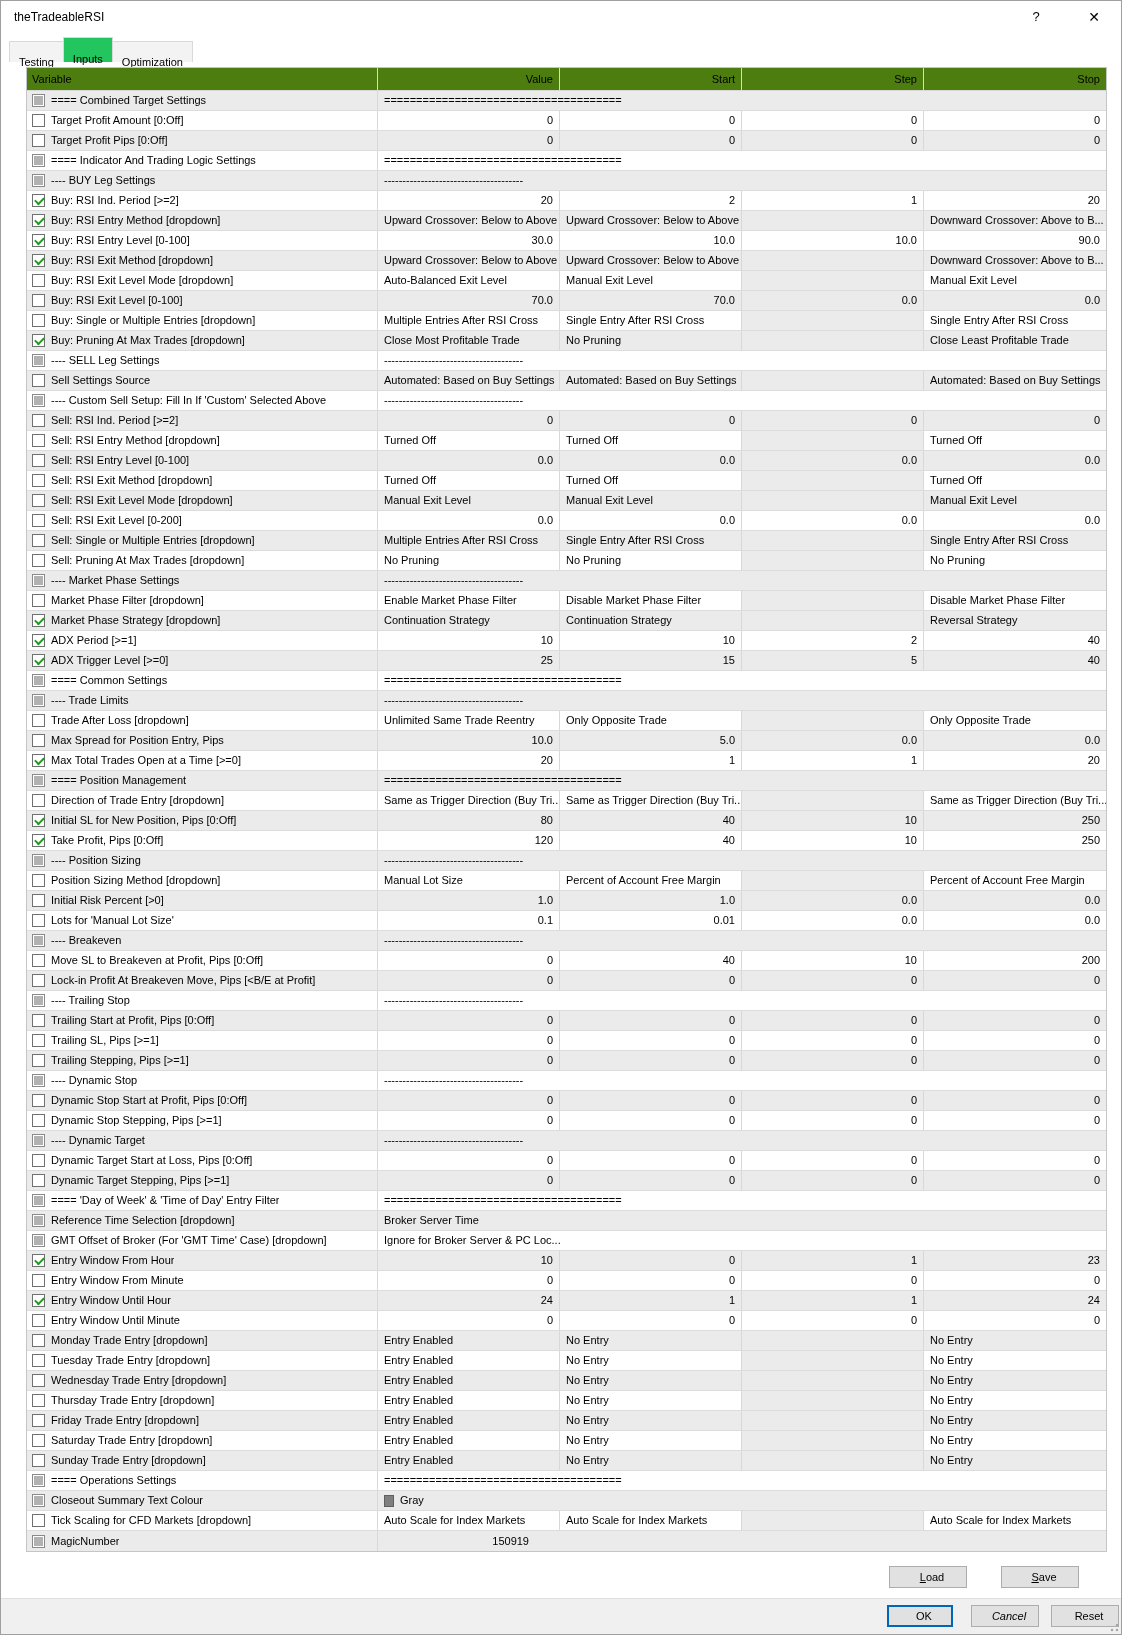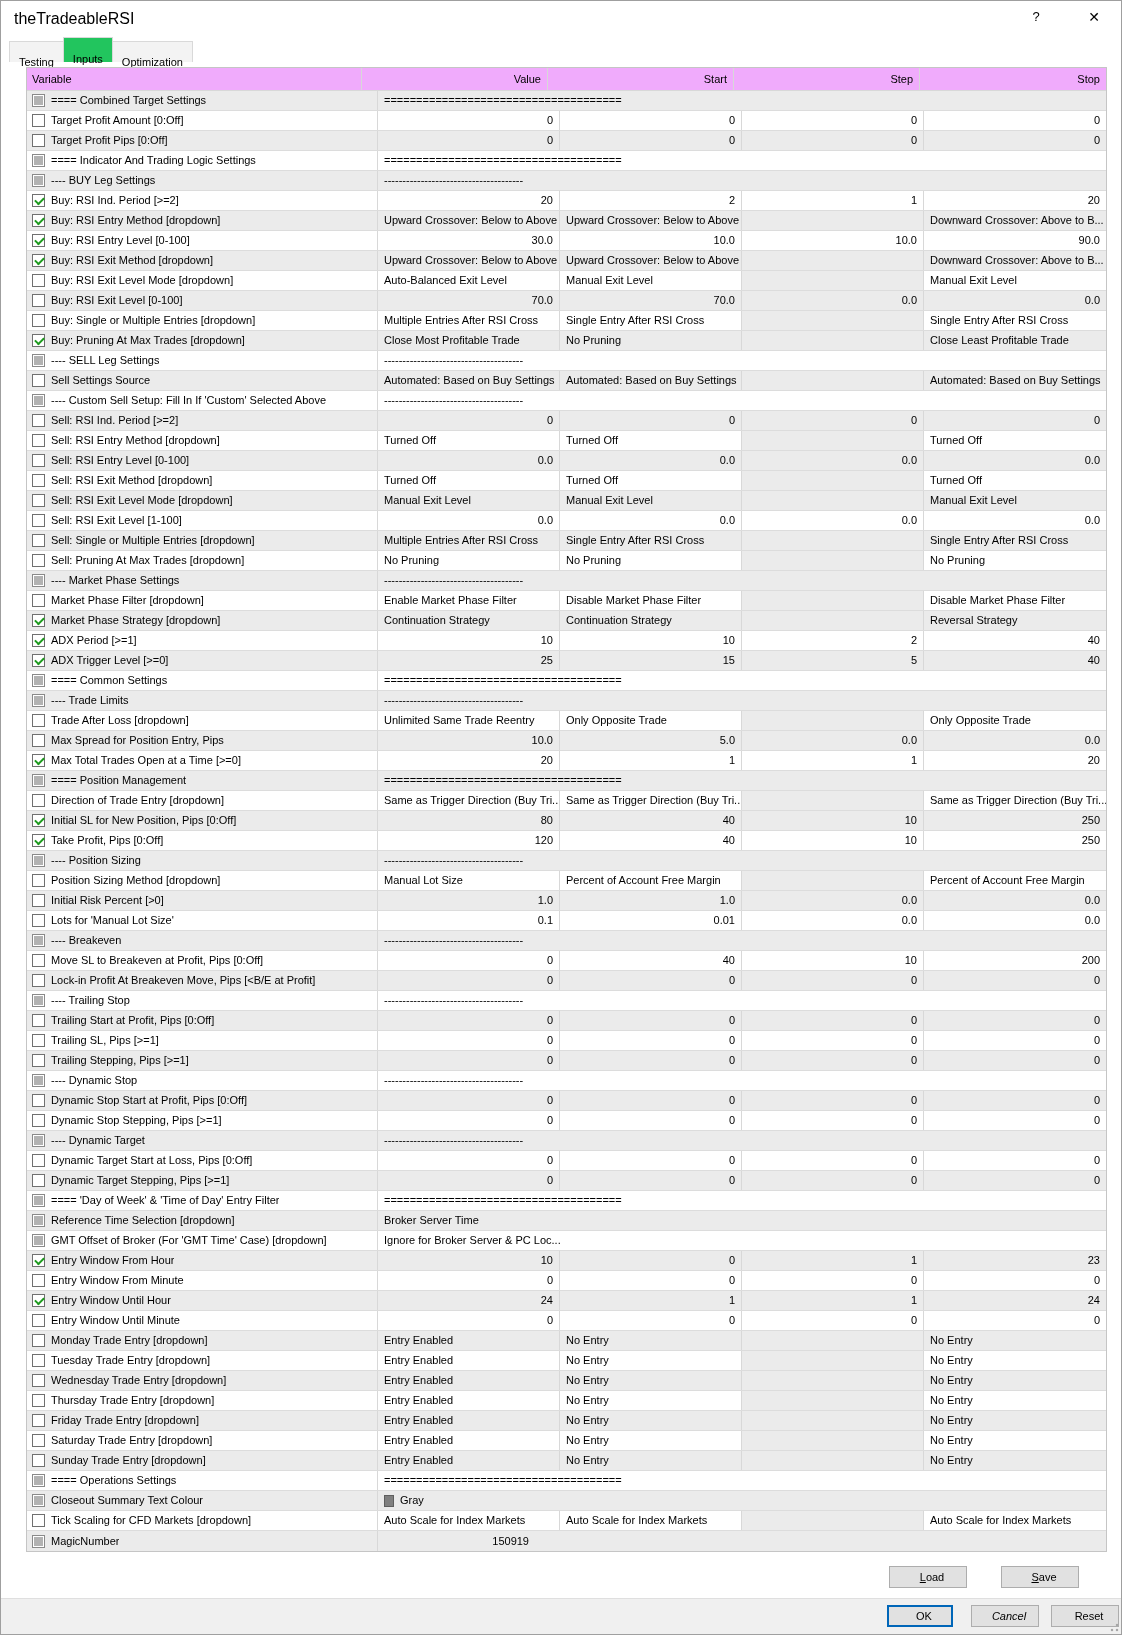--- a/index.html
+++ b/index.html
@@ -4,31 +4,31 @@
 <style>
   html,body{margin:0;padding:0;background:#d4d4d4;}
   *{box-sizing:border-box;}
   .dialog{
     position:relative;width:1122px;height:1635px;background:#ffffff;
     border:1px solid #9f9f9f;font-family:"Liberation Sans",sans-serif;
     font-size:11px;color:#000;overflow:hidden;
   }
   
   .titlebar{position:absolute;left:0;top:0;width:100%;height:32px;background:#fff;}
-  .title{position:absolute;left:13px;top:9px;font-size:16px;}
+  .title{position:absolute;left:13px;top:9px;font-size:12px;}
   .tb-btn{position:absolute;top:4px;width:30px;height:24px;text-align:center;line-height:24px;font-size:13px;cursor:default;}
   .tb-help{right:70px;}
   .tb-close{right:12px;font-size:14px;}
   
   .tabs{position:absolute;left:8px;top:36px;height:25px;display:flex;align-items:flex-end;}
   .tab{height:21px;line-height:20px;padding:10px 9px;border:1px solid #d9d9d9;border-bottom:none;background:#f3f3f3;margin-right:-1px;position:relative;}
   .tab.active{height:25px;line-height:23px;background:#22c55e;z-index:2;}
   
   .grid{position:absolute;left:25px;top:66px;width:1081px;border:1px solid #c5c5c5;background:#fff;}
-  .hdr{display:flex;height:23px;line-height:22px;border-bottom:1px solid #d8d8d8;background:#f0abfc;gap:12px;}
+  .hdr{display:flex;height:23px;line-height:22px;border-bottom:1px solid #d8d8d8;background:#4d7c0f;}
   .hdr .cell{font-size:11px;}
   .row{display:flex;height:20px;line-height:19px;border-bottom:1px solid #dcdcdc;background:#fff;}
   .row:last-child{border-bottom:none;}
   .row:nth-child(odd){background:#ebebeb;}
   .cell{height:100%;border-right:1px solid #d8d8d8;padding:0 6px;white-space:nowrap;overflow:hidden;}
   .cell.var{width:351px;display:flex;align-items:center;padding-left:5px;}
   .cell.value,.cell.start,.cell.step,.cell.stop{width:182px;}
   .cell.stop{border-right:none;}
   .cell.num{text-align:right;}
   .cell.txt{text-align:left;}
@@ -284,21 +284,21 @@
             <span class="lbl">Sell: RSI Exit Level Mode [dropdown]</span>
           </div>
           <div class="cell value txt">Manual Exit Level</div>
           <div class="cell start txt">Manual Exit Level</div>
           <div class="cell step txt dis"></div>
           <div class="cell stop txt">Manual Exit Level</div>
         </div>
         <div class="row">
           <div class="cell var">
             <span class="cb unchecked"></span>
-            <span class="lbl">Sell: RSI Exit Level [1-100]</span>
+            <span class="lbl">Sell: RSI Exit Level [0-200]</span>
           </div>
           <div class="cell value num">0.0</div>
           <div class="cell start num">0.0</div>
           <div class="cell step num">0.0</div>
           <div class="cell stop num">0.0</div>
         </div>
         <div class="row">
           <div class="cell var">
             <span class="cb unchecked"></span>
             <span class="lbl">Sell: Single or Multiple Entries [dropdown]</span>

